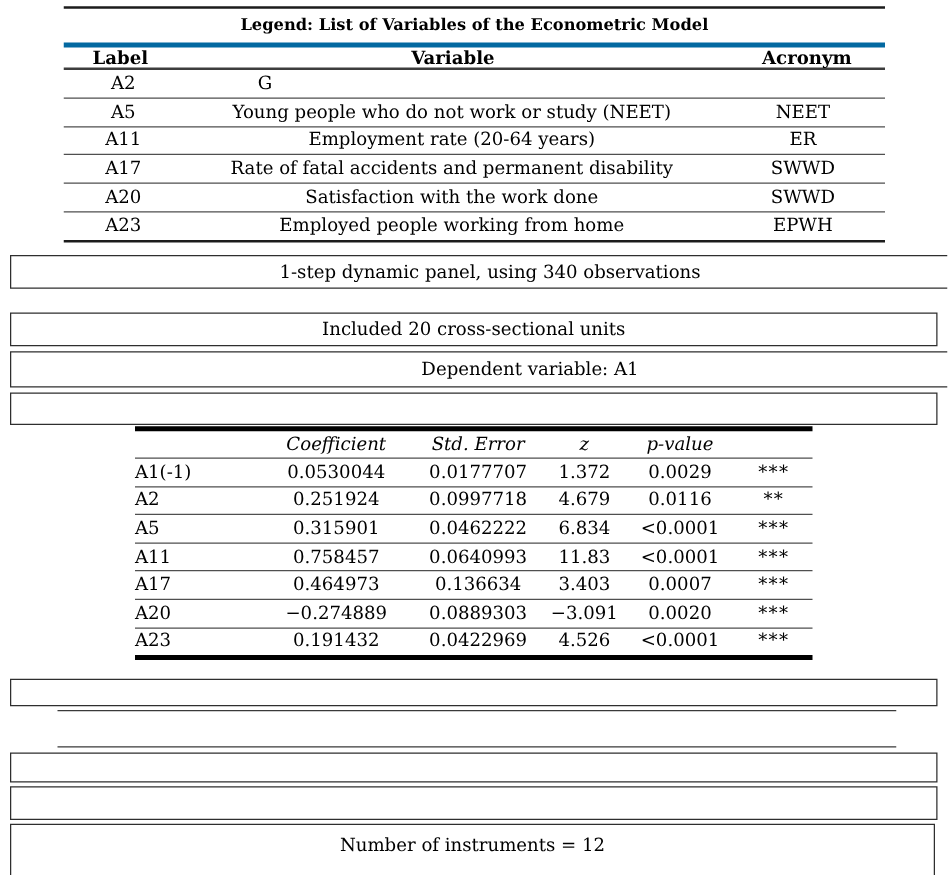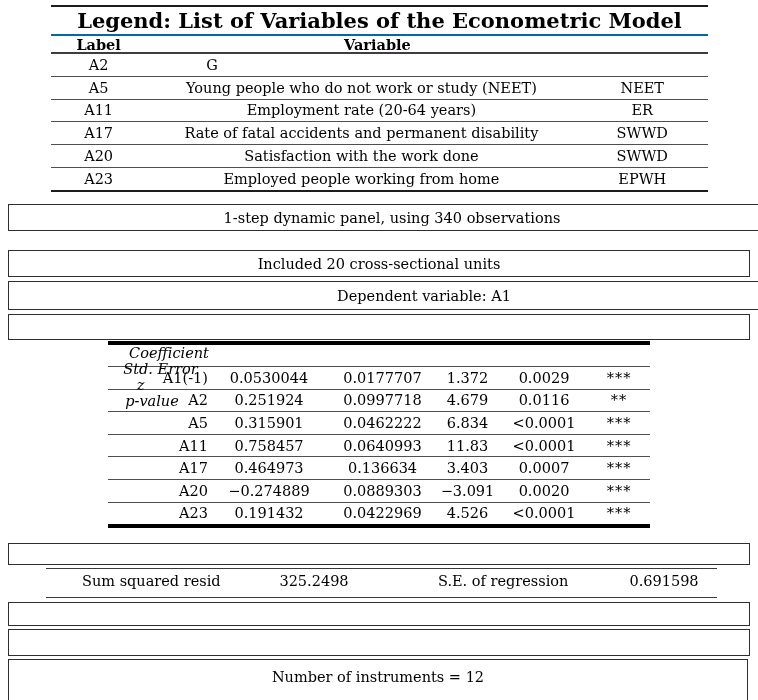--- a/index.html
+++ b/index.html
@@ -7,21 +7,21 @@
     position:relative; width:758px; height:700px; background:#ffffff;
     overflow:hidden; color:#000;
     font-family:"DejaVu Serif","Liberation Serif",serif;
     font-size:14.5px;
   }
 
   
   .legend { position:absolute; left:51px; top:5px; width:657px; border-top:2.5px solid #1c1c1c; }
   .legend-title {
     height:27px; display:flex; align-items:center; justify-content:center;
-    font-weight:bold; font-size:21px; border-bottom:2px solid #0369a1;
+    font-weight:bold; font-size:13px; border-bottom:4px solid #0369a1;
   }
   .legend-header { display:flex; height:16px; align-items:center; font-weight:bold; border-bottom:2px solid #3d3d3d;gap:16px; }
   .legend-row { display:flex; height:21.8px; align-items:center; border-bottom:1.7px solid #4f4f4f; }
   .legend-row:last-child { border-bottom:2.2px solid #1c1c1c; }
   .lc1 { width:14.5%; text-align:center; }
   .lc2 { width:65.5%; text-align:center; }
   .lc3 { width:20%;   text-align:center; }
 
   
   .info-box {
@@ -35,24 +35,24 @@
   .ib5 { top:543px; height:20px; }
   .ib6 { top:602px; height:22px; }
   .ib7 { top:629px; height:25px; }
   .ib8 { top:659px; height:60px; align-items:flex-start; padding-top:9px; box-sizing:border-box; }
 
   
   .results {
     position:absolute; left:108px; top:341px; width:542px;
     border-top:4.5px solid #000; border-bottom:4.5px solid #000; background:#fff;
   }
-  .res-header { display:flex; height:21px; align-items:flex-start; font-style:italic; border-bottom:1.7px solid #4f4f4f;flex-direction:column; }
+  .res-header { display:flex; height:21px; align-items:center; font-style:italic; border-bottom:1.7px solid #4f4f4f; }
   .res-row    { display:flex; height:21.6px; align-items:center; border-bottom:1.7px solid #4f4f4f; }
   .res-row:last-child { border-bottom:none; }
-  .rc-label { width:100px; text-align:right; }
+  .rc-label { width:100px; text-align:left; }
   .rc-coef  { width:122px; text-align:center; }
   .rc-se    { width:105px; text-align:center; }
   .rc-z     { width:65px;  text-align:center; }
   .rc-p     { width:88px;  text-align:center; }
   .rc-sig   { width:62px;  text-align:center; letter-spacing:1px; }
 
   
   .stats-rule { position:absolute; left:46px; width:671px; height:0; border-top:1.8px solid #3a3a3a; }
   .sr-top { top:568px; } .sr-bottom { top:597px; }
   .stats-row { position:absolute; left:46px; top:571px; width:671px; height:24px; }
@@ -65,20 +65,21 @@
 </head>
 <body>
 
 <div class="page">
 
   <div class="legend">
     <div class="legend-title">Legend: List of Variables of the Econometric Model</div>
     <div class="legend-header">
       <div class="lc1">Label</div>
       <div class="lc2">Variable</div>
+      <div class="lc3">Acronym</div>
     </div>
     <div class="legend-row">
       <div class="lc1">A2</div>
       <div class="lc3">G</div>
     </div>
     <div class="legend-row">
       <div class="lc1">A5</div>
       <div class="lc2">Young people who do not work or study (NEET)</div>
       <div class="lc3">NEET</div>
     </div>
@@ -178,26 +179,20 @@
       <div class="rc-se">0.0422969</div>
       <div class="rc-z">4.526</div>
       <div class="rc-p">&lt;0.0001</div>
       <div class="rc-sig">***</div>
     </div>
   </div>
 
   <div class="info-box ib5"></div>
 
   <div class="stats-rule sr-top"></div>
-  <div class="stats-row">
-    <span class="st-l1">Sum squared resid</span>
-    <span class="st-v1">325.2498</span>
-    <span class="st-l2">S.E. of regression</span>
-    <span class="st-v2">0.691598</span>
-  </div>
   <div class="stats-rule sr-bottom"></div>
 
   <div class="info-box ib6"></div>
   <div class="info-box ib7"></div>
   <div class="info-box ib8">
     <span>Number of instruments = 12</span>
   </div>
 
 </div>
 

